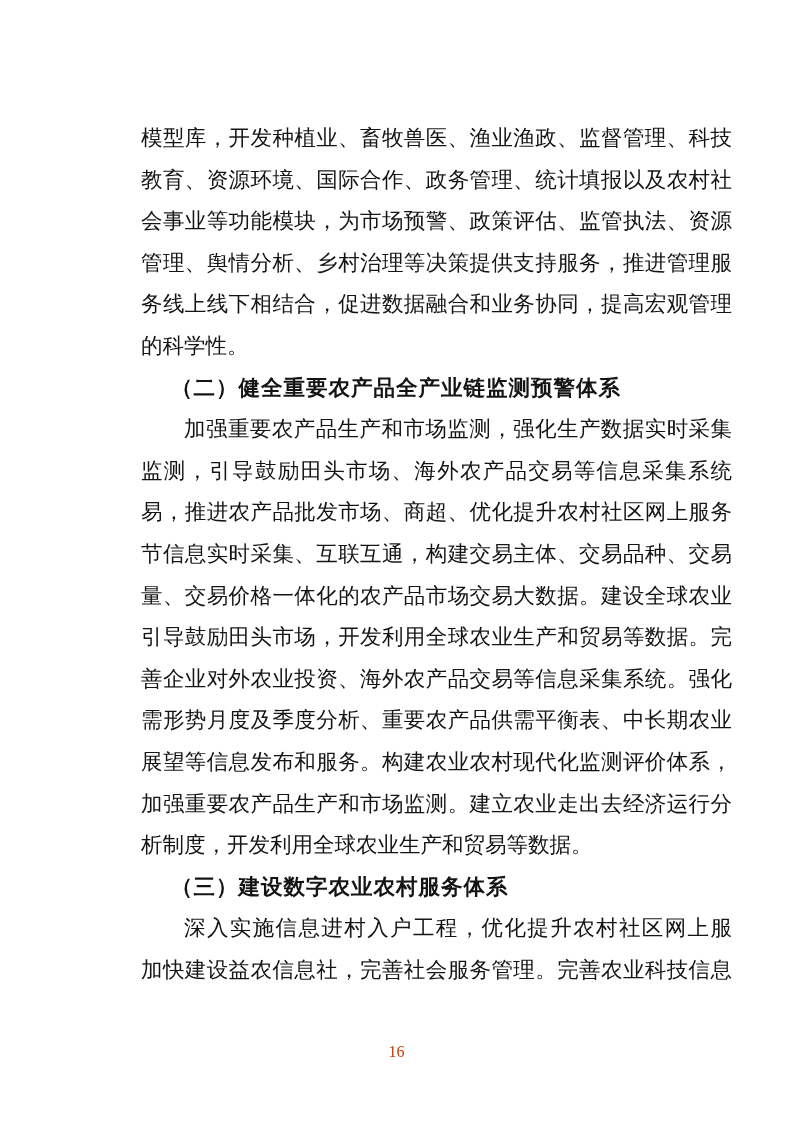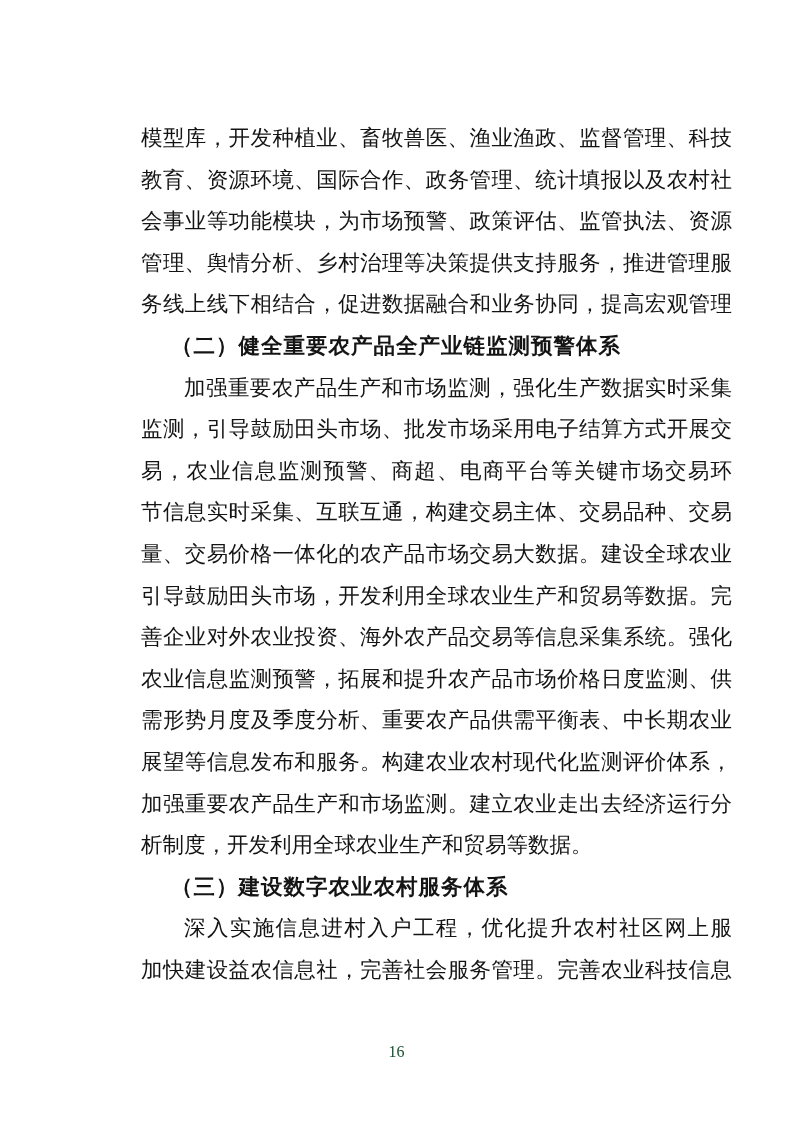--- a/index.html
+++ b/index.html
@@ -50,43 +50,43 @@
     letter-spacing: 1px;
   }
   .page-number {
     position: absolute;
     left: 0;
     top: 1042px;
     width: 100%;
     text-align: center;
     font-size: 16px;
     line-height: 20px;
-    color: #14532d;
+    color: #c2410c;
     font-family: "Liberation Serif", "DejaVu Serif", serif;
   }
 </style>
 </head>
 <body>
 
 <div class="page">
   <div class="textblock" id="textblock">
       <div class="line mid">模型库，开发种植业、畜牧兽医、渔业渔政、监督管理、科技</div>
       <div class="line mid">教育、资源环境、国际合作、政务管理、统计填报以及农村社</div>
       <div class="line mid">会事业等功能模块，为市场预警、政策评估、监管执法、资源</div>
       <div class="line mid">管理、舆情分析、乡村治理等决策提供支持服务，推进管理服</div>
       <div class="line mid">务线上线下相结合，促进数据融合和业务协同，提高宏观管理</div>
+      <div class="line end">的科学性。</div>
       <div class="line heading">（二）健全重要农产品全产业链监测预警体系</div>
       <div class="line first">加强重要农产品生产和市场监测，强化生产数据实时采集</div>
-      <div class="line mid">监测，引导鼓励田头市场、批发市场采用电子结算方式开展交</div>
-      <div class="line mid">易，农业信息监测预警、商超、电商平台等关键市场交易环</div>
+      <div class="line mid">监测，引导鼓励田头市场、海外农产品交易等信息采集系统</div>
+      <div class="line mid">易，推进农产品批发市场、商超、优化提升农村社区网上服务</div>
       <div class="line mid">节信息实时采集、互联互通，构建交易主体、交易品种、交易</div>
       <div class="line mid">量、交易价格一体化的农产品市场交易大数据。建设全球农业</div>
       <div class="line mid">引导鼓励田头市场，开发利用全球农业生产和贸易等数据。完</div>
       <div class="line mid">善企业对外农业投资、海外农产品交易等信息采集系统。强化</div>
-      <div class="line mid">农业信息监测预警，拓展和提升农产品市场价格日度监测、供</div>
       <div class="line mid">需形势月度及季度分析、重要农产品供需平衡表、中长期农业</div>
       <div class="line mid">展望等信息发布和服务。构建农业农村现代化监测评价体系，</div>
       <div class="line mid">加强重要农产品生产和市场监测。建立农业走出去经济运行分</div>
       <div class="line end">析制度，开发利用全球农业生产和贸易等数据。</div>
       <div class="line heading">（三）建设数字农业农村服务体系</div>
       <div class="line first">深入实施信息进村入户工程，优化提升农村社区网上服务，</div>
       <div class="line mid">加快建设益农信息社，完善社会服务管理。完善农业科技信息</div>
     </div>
   <div class="page-number">16</div>
 </div>

